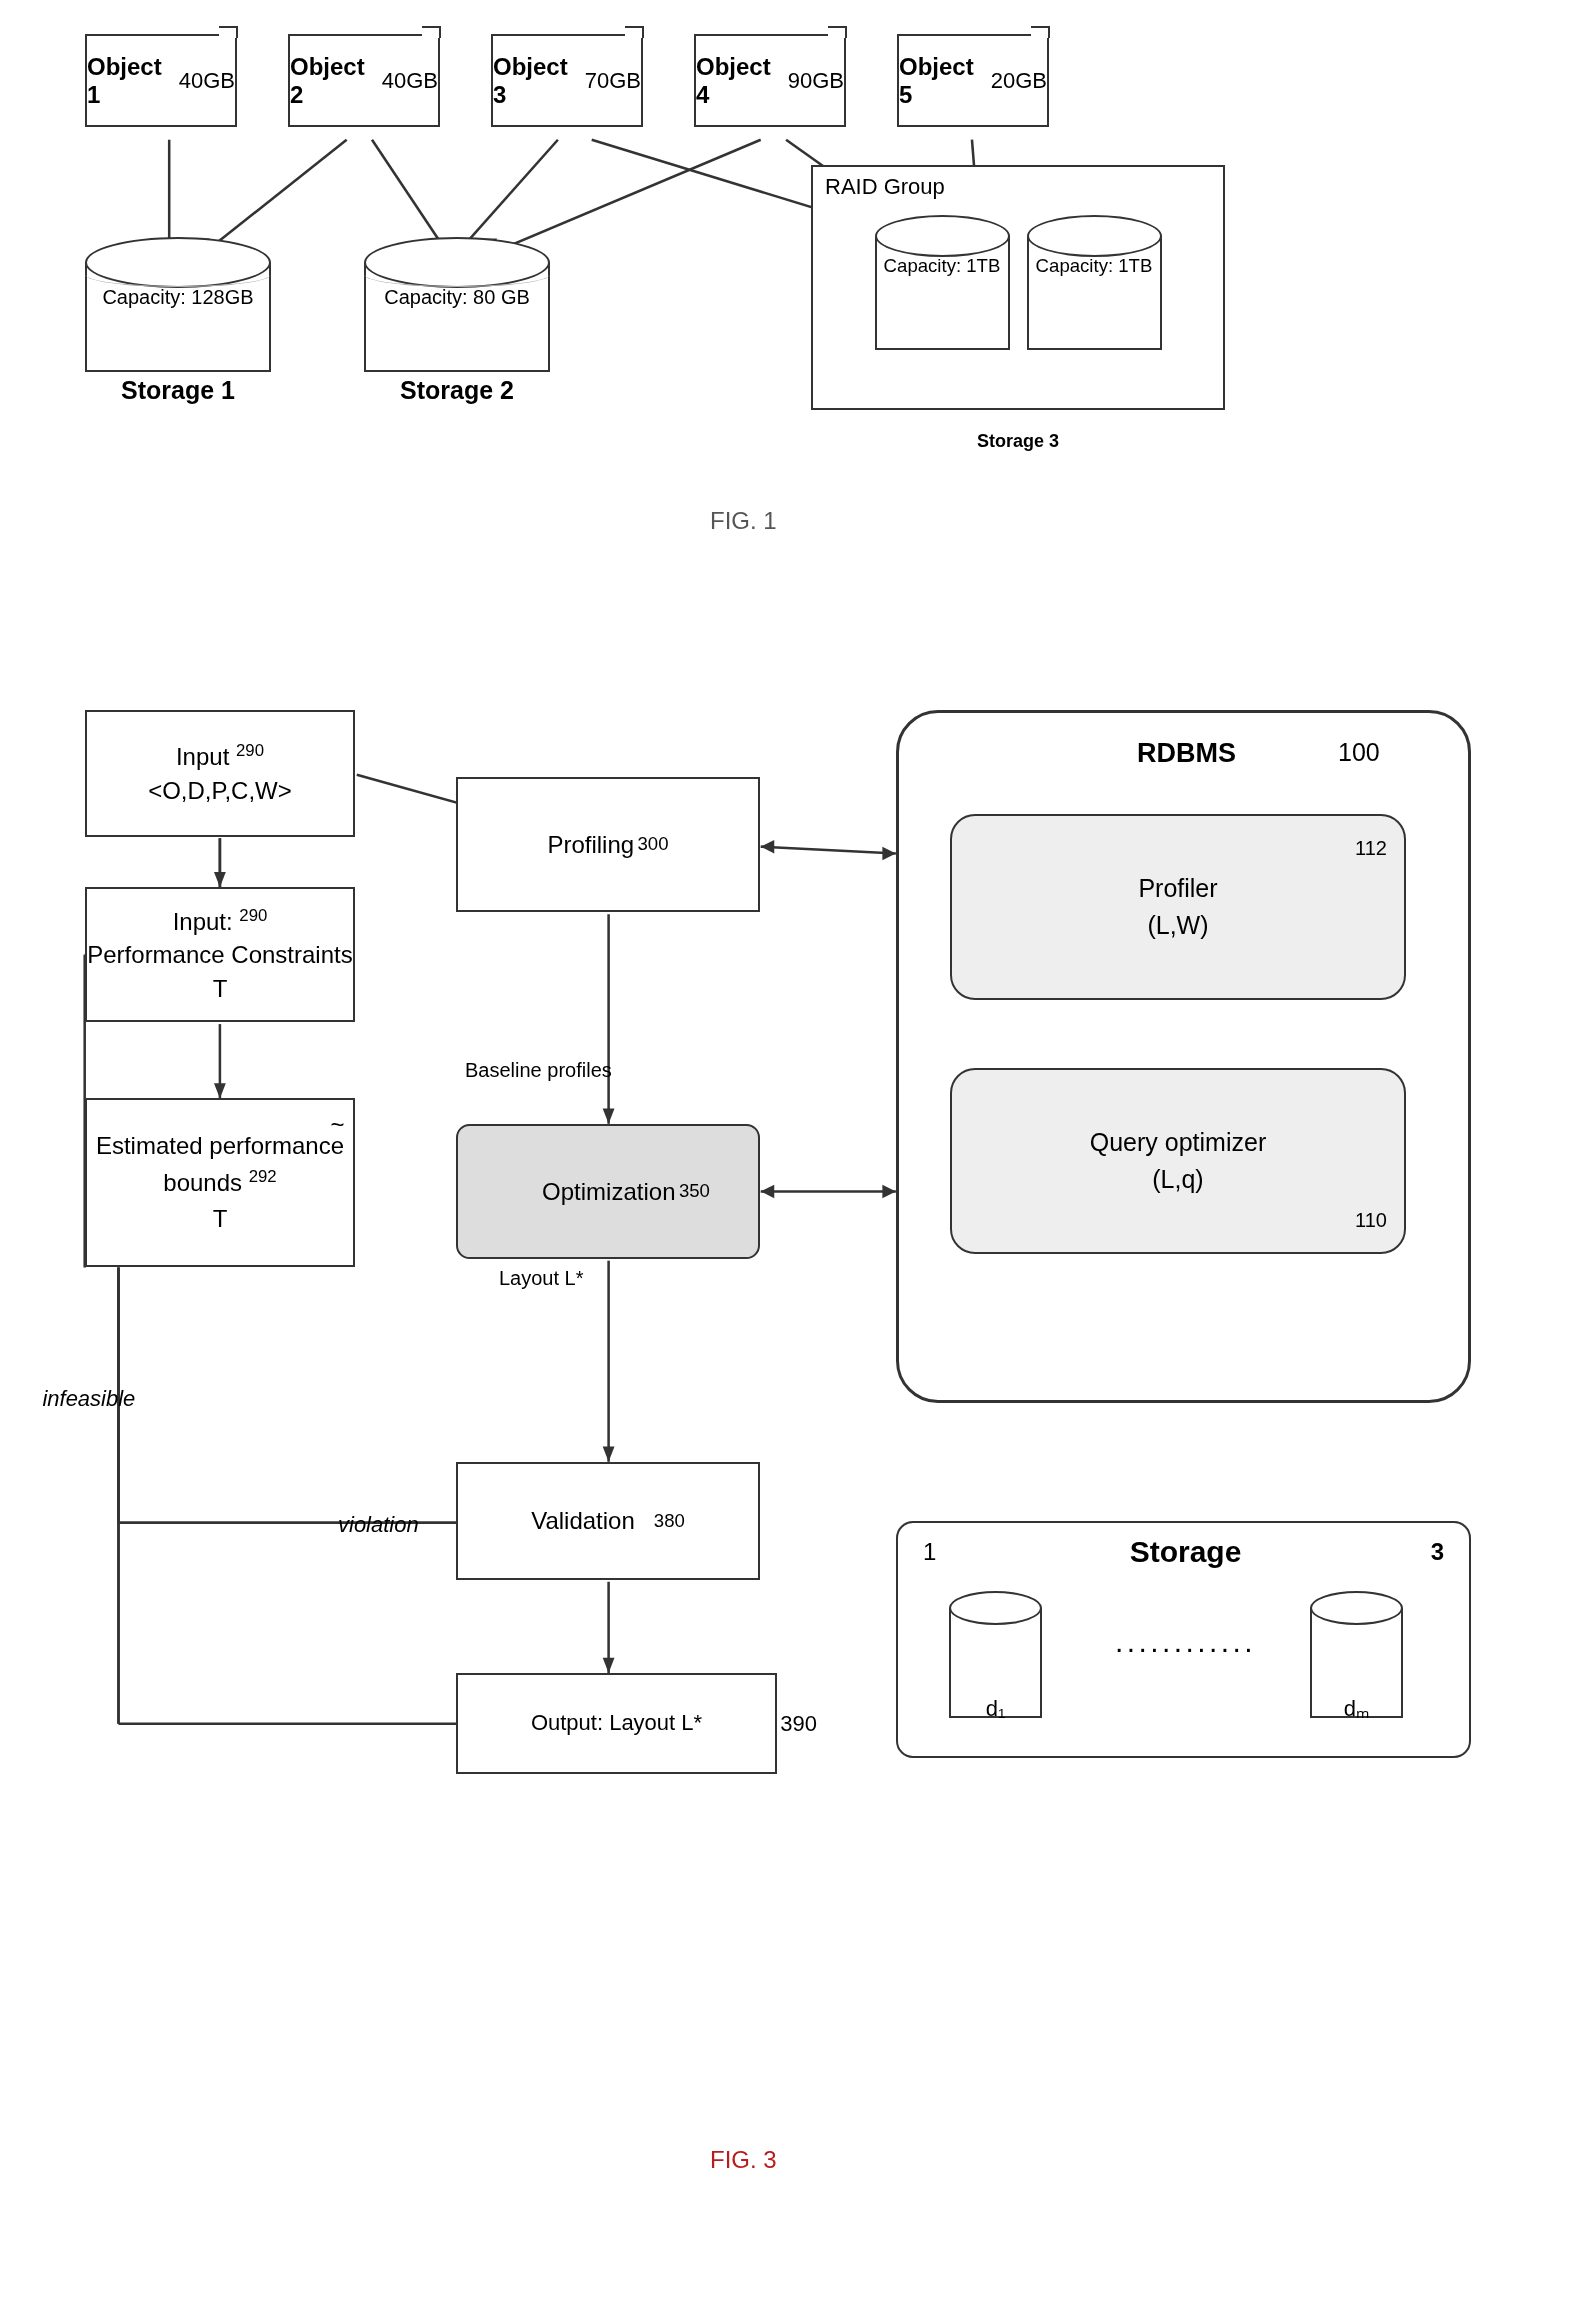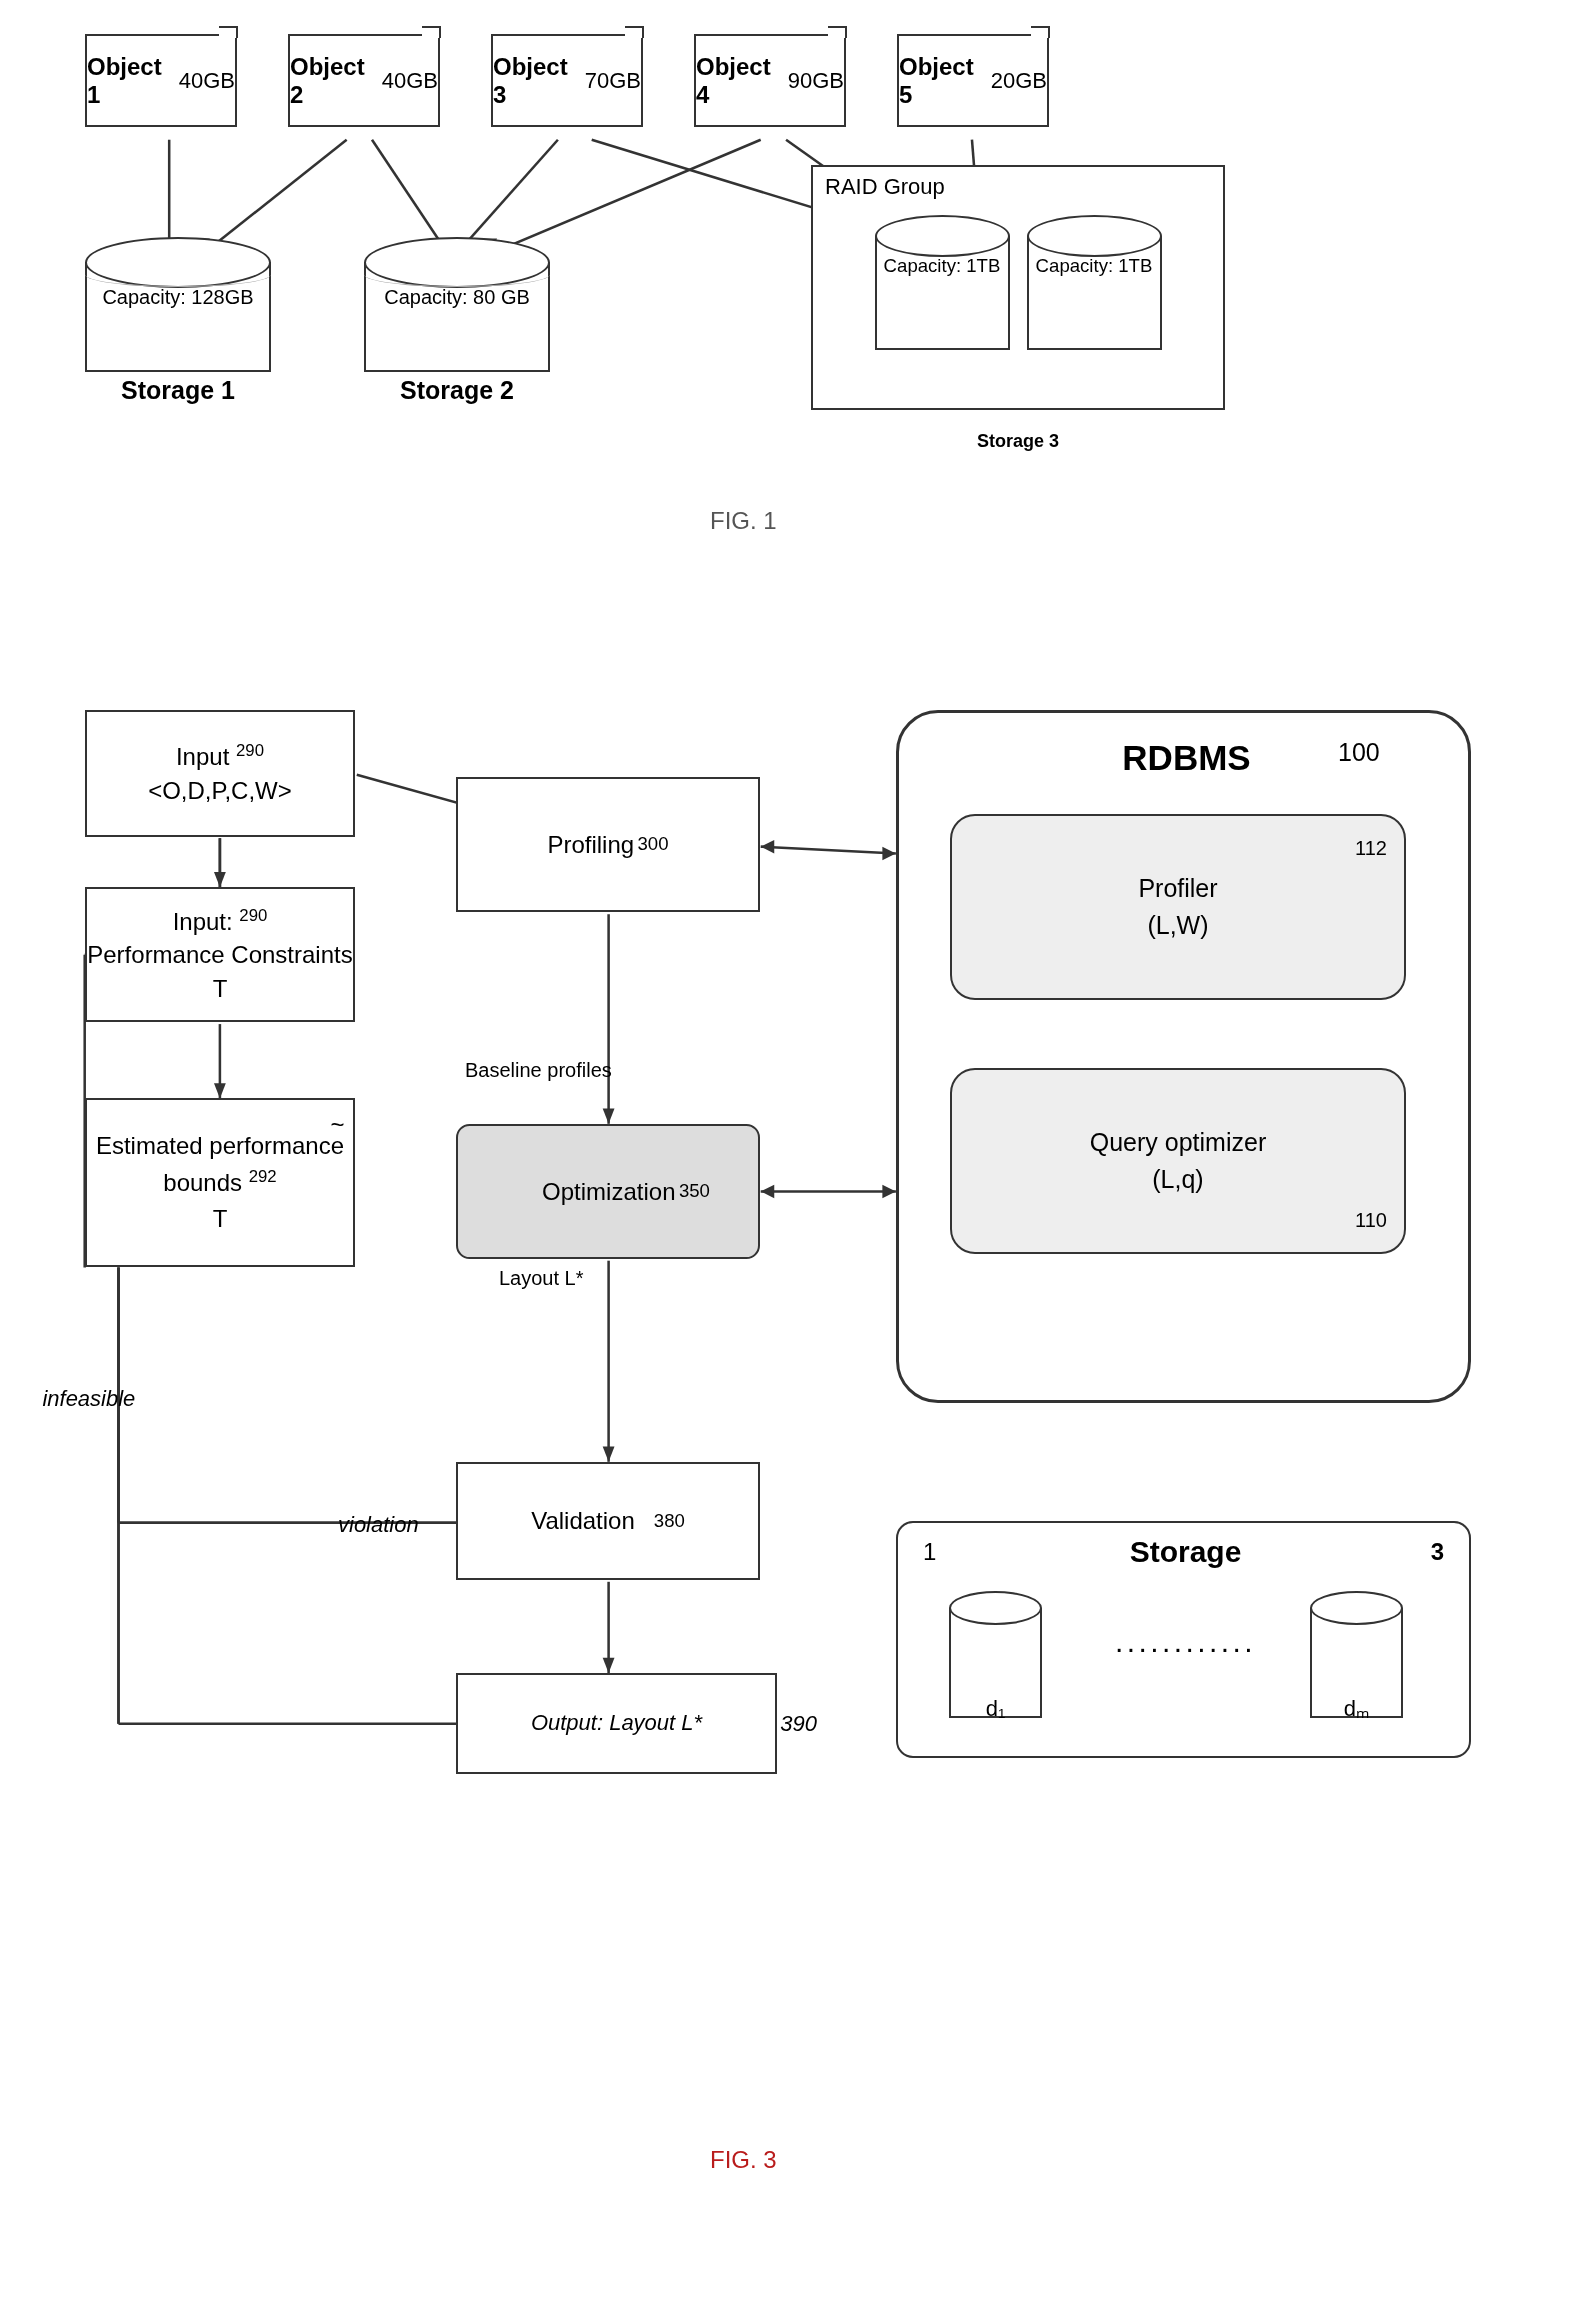--- a/index.html
+++ b/index.html
@@ -265,21 +265,21 @@
       border-radius: 42px;
       background: #fff;
     }
 
     .rdbms-title {
       position: absolute;
       top: 25px;
       left: 0;
       width: 575px;
       text-align: center;
-      font-size: 35px;
+      font-size: 27px;
       font-weight: bold;
     }
 
     .rdbms-100 {
       position: absolute;
       top: 25px;
       left: 439px;
       font-size: 25px;
     }
 
@@ -468,21 +468,20 @@
       width: 304px;
       height: 118px;
     }
 
     .output-box {
       position: absolute;
       top: 1014px;
       left: 422px;
       width: 321px;
       height: 101px;
-      font-style: italic;
     }
 
     
     .sup-num {
       font-size: 0.7em;
       vertical-align: super;
     }
 
     .italic-text {
       font-style: italic;

